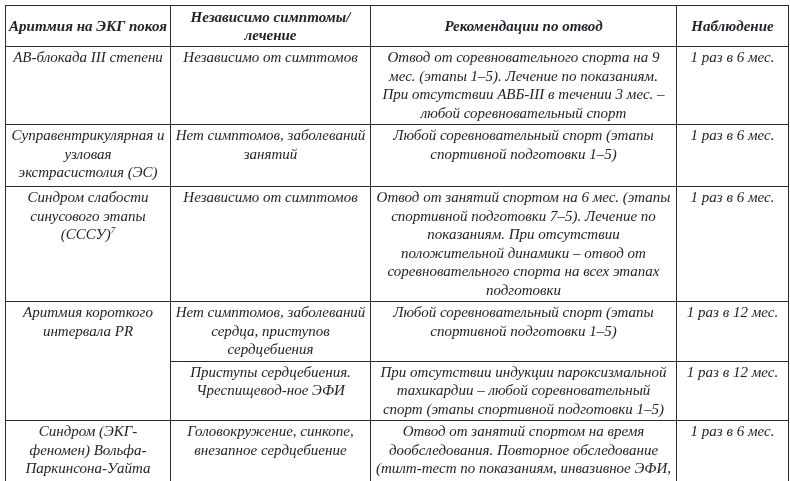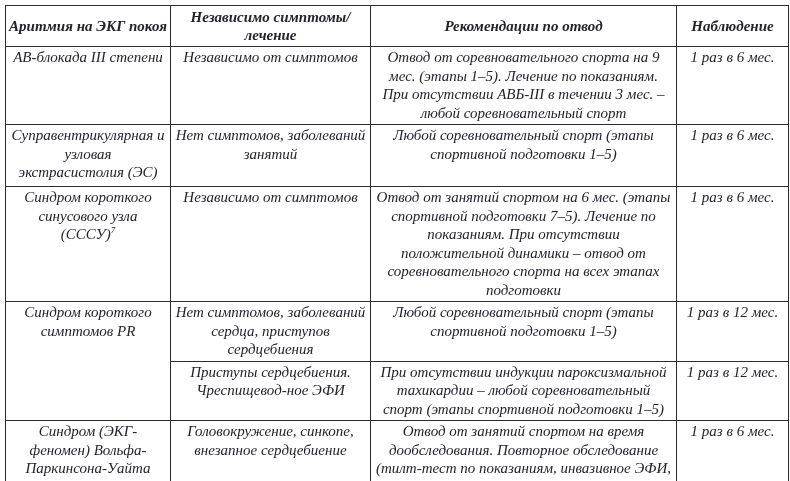--- a/index.html
+++ b/index.html
@@ -85,28 +85,28 @@
         <td>1 раз в 6 мес.</td>
       </tr>
       <tr class="r1">
         <td>Суправентрикулярная и узловая экстрасистолия (ЭС)</td>
         <td>Нет симптомов, заболеваний занятий</td>
         <td>Любой соревновательный спорт (этапы спортивной подготовки 1–5)</td>
         <td>1 раз в 6 мес.</td>
       </tr>
       <tr class="r2">
         <td>
-          <span>Синдром короткого синусового узла (СССУ)</span><sup class="fn">7</sup>
+          <span>Синдром слабости синусового этапы (СССУ)</span><sup class="fn">7</sup>
         </td>
         <td>Независимо от симптомов</td>
         <td>Отвод от занятий спортом на 6 мес. (этапы спортивной подготовки 7–5). Лечение по показаниям. При отсутствии положительной динамики – отвод от соревновательного спорта на всех этапах подготовки</td>
         <td>1 раз в 6 мес.</td>
       </tr>
       <tr class="r3">
-        <td rowspan="2">Синдром короткого симптомов PR</td>
+        <td rowspan="2">Аритмия короткого интервала PR</td>
         <td>Нет симптомов, заболеваний сердца, приступов сердцебиения</td>
         <td>Любой соревновательный спорт (этапы спортивной подготовки 1–5)</td>
         <td>1 раз в 12 мес.</td>
       </tr>
       <tr class="r4">
         <td>Приступы сердцебиения. Чреспищевод-ное ЭФИ</td>
         <td>При отсутствии индукции пароксизмальной тахикардии – любой соревновательный спорт (этапы спортивной подготовки 1–5)</td>
         <td>1 раз в 12 мес.</td>
       </tr>
       <tr class="r5">

